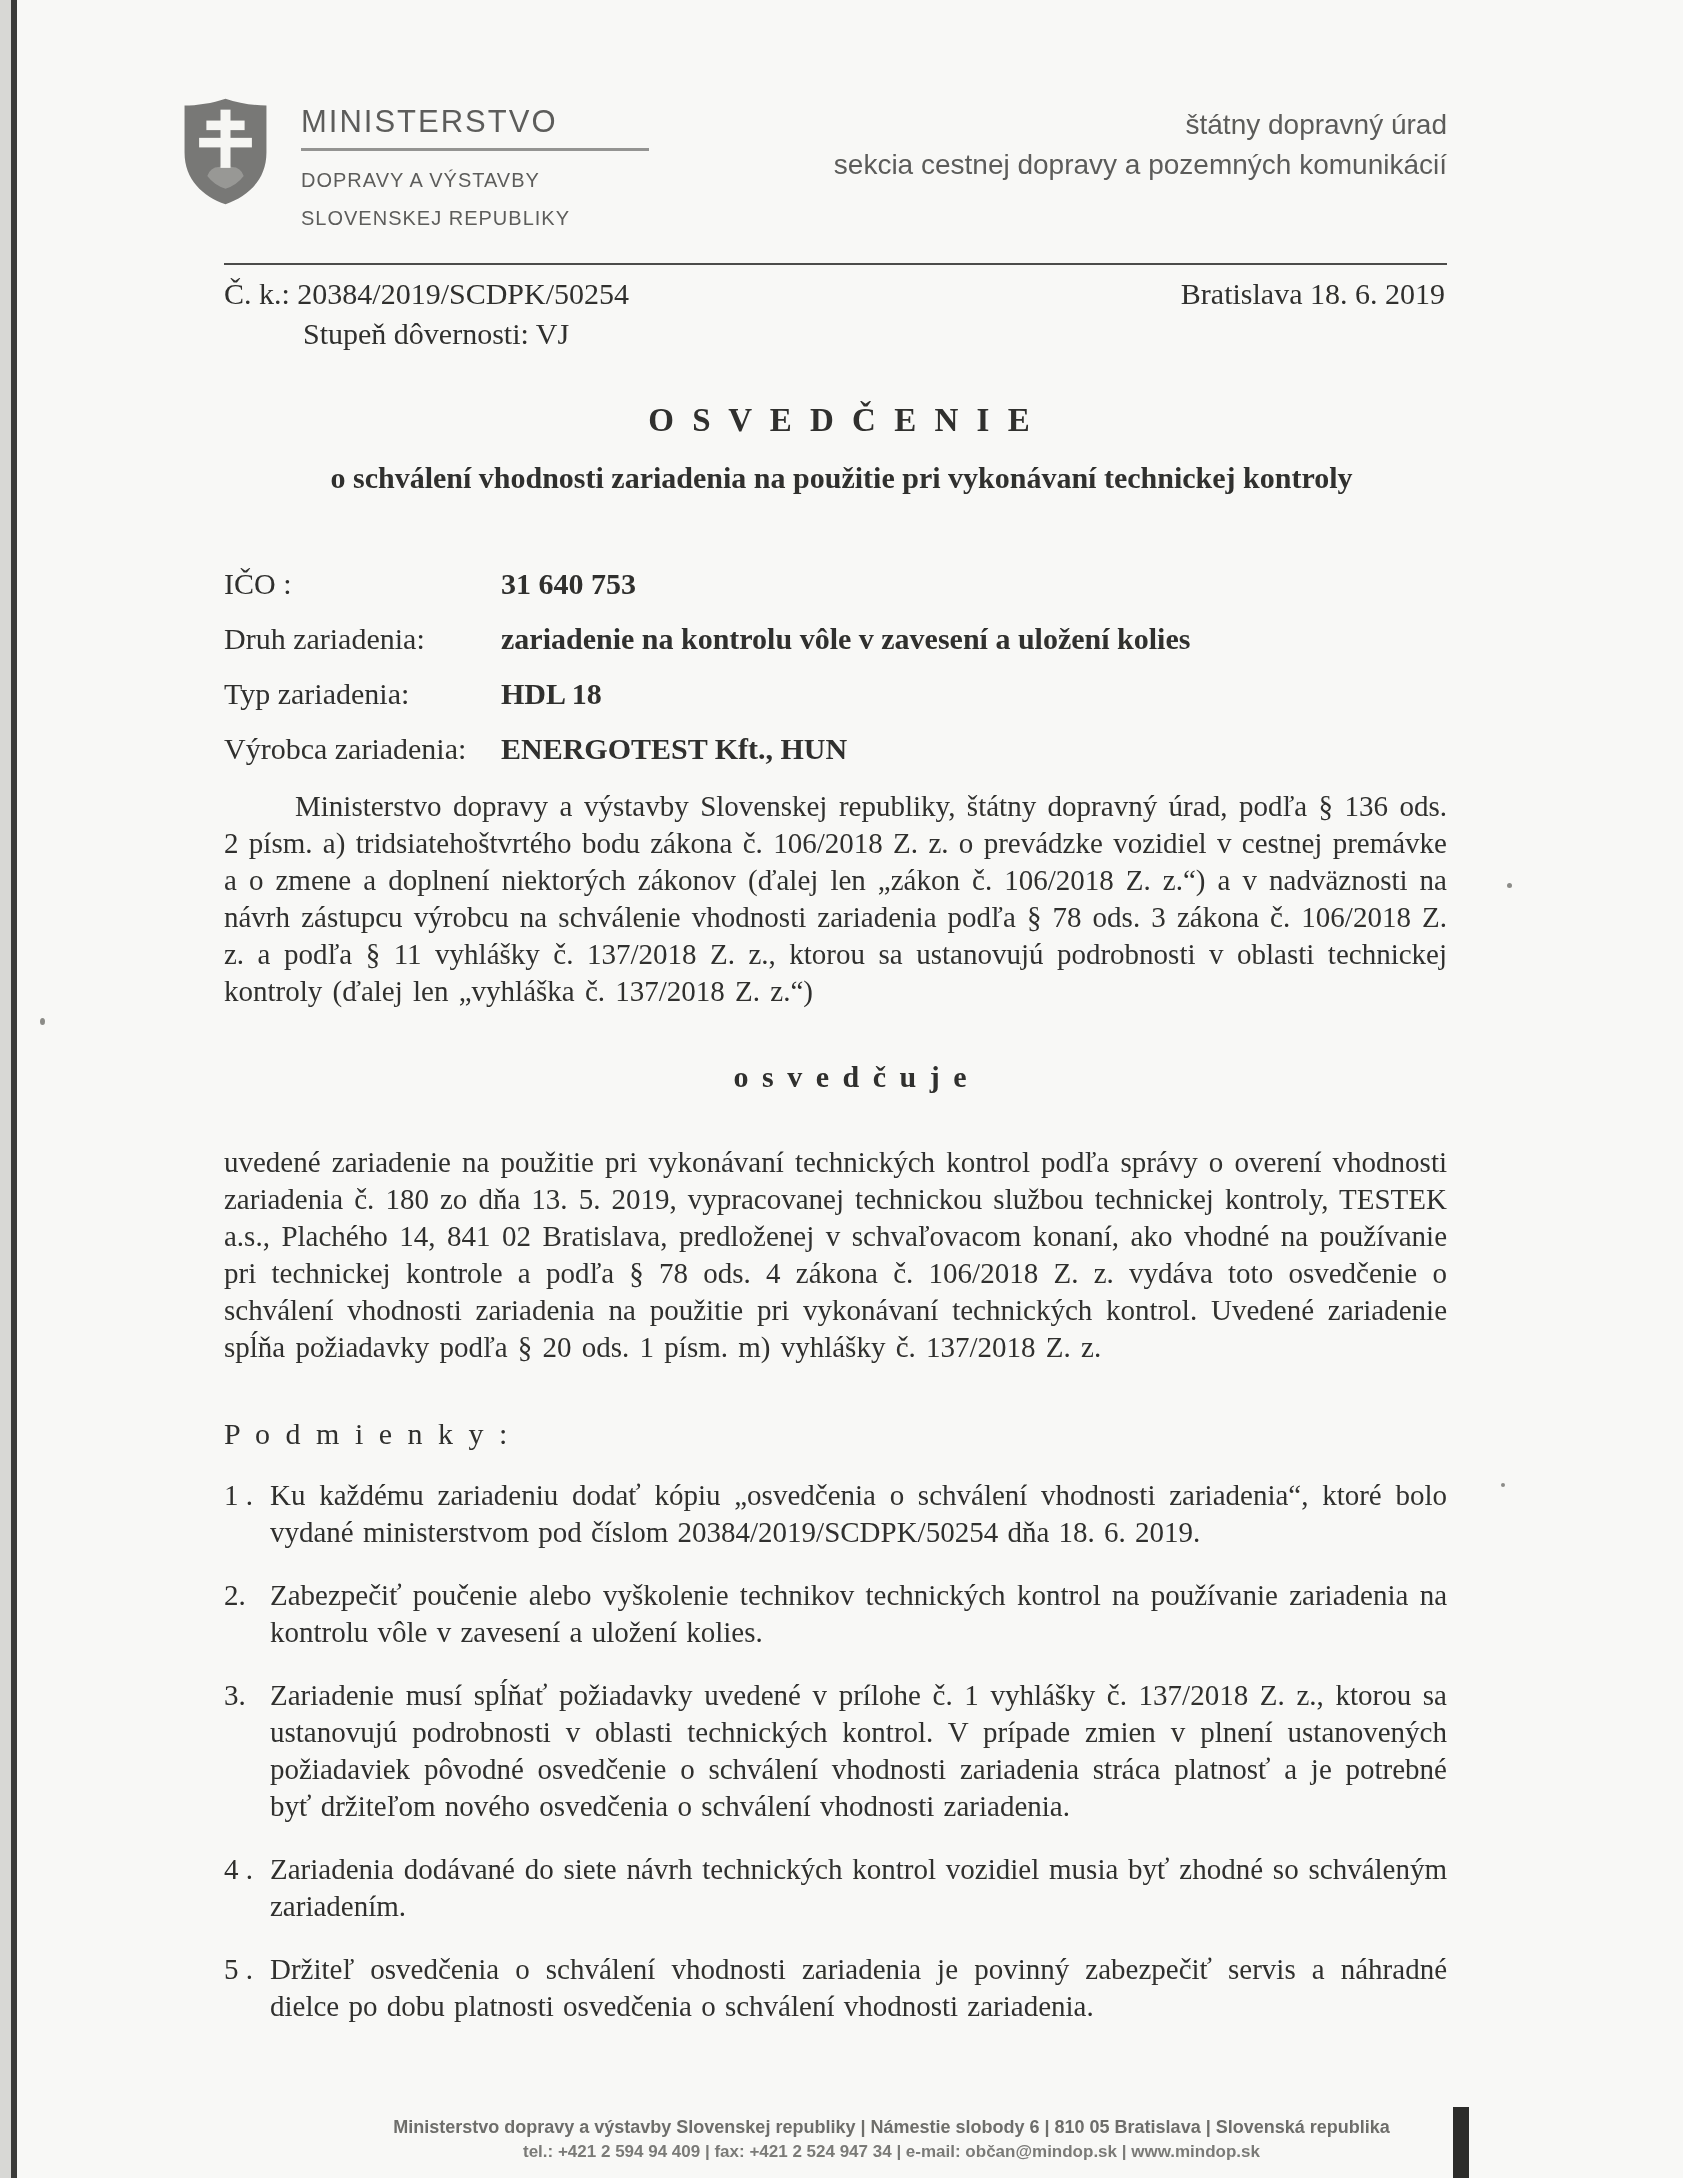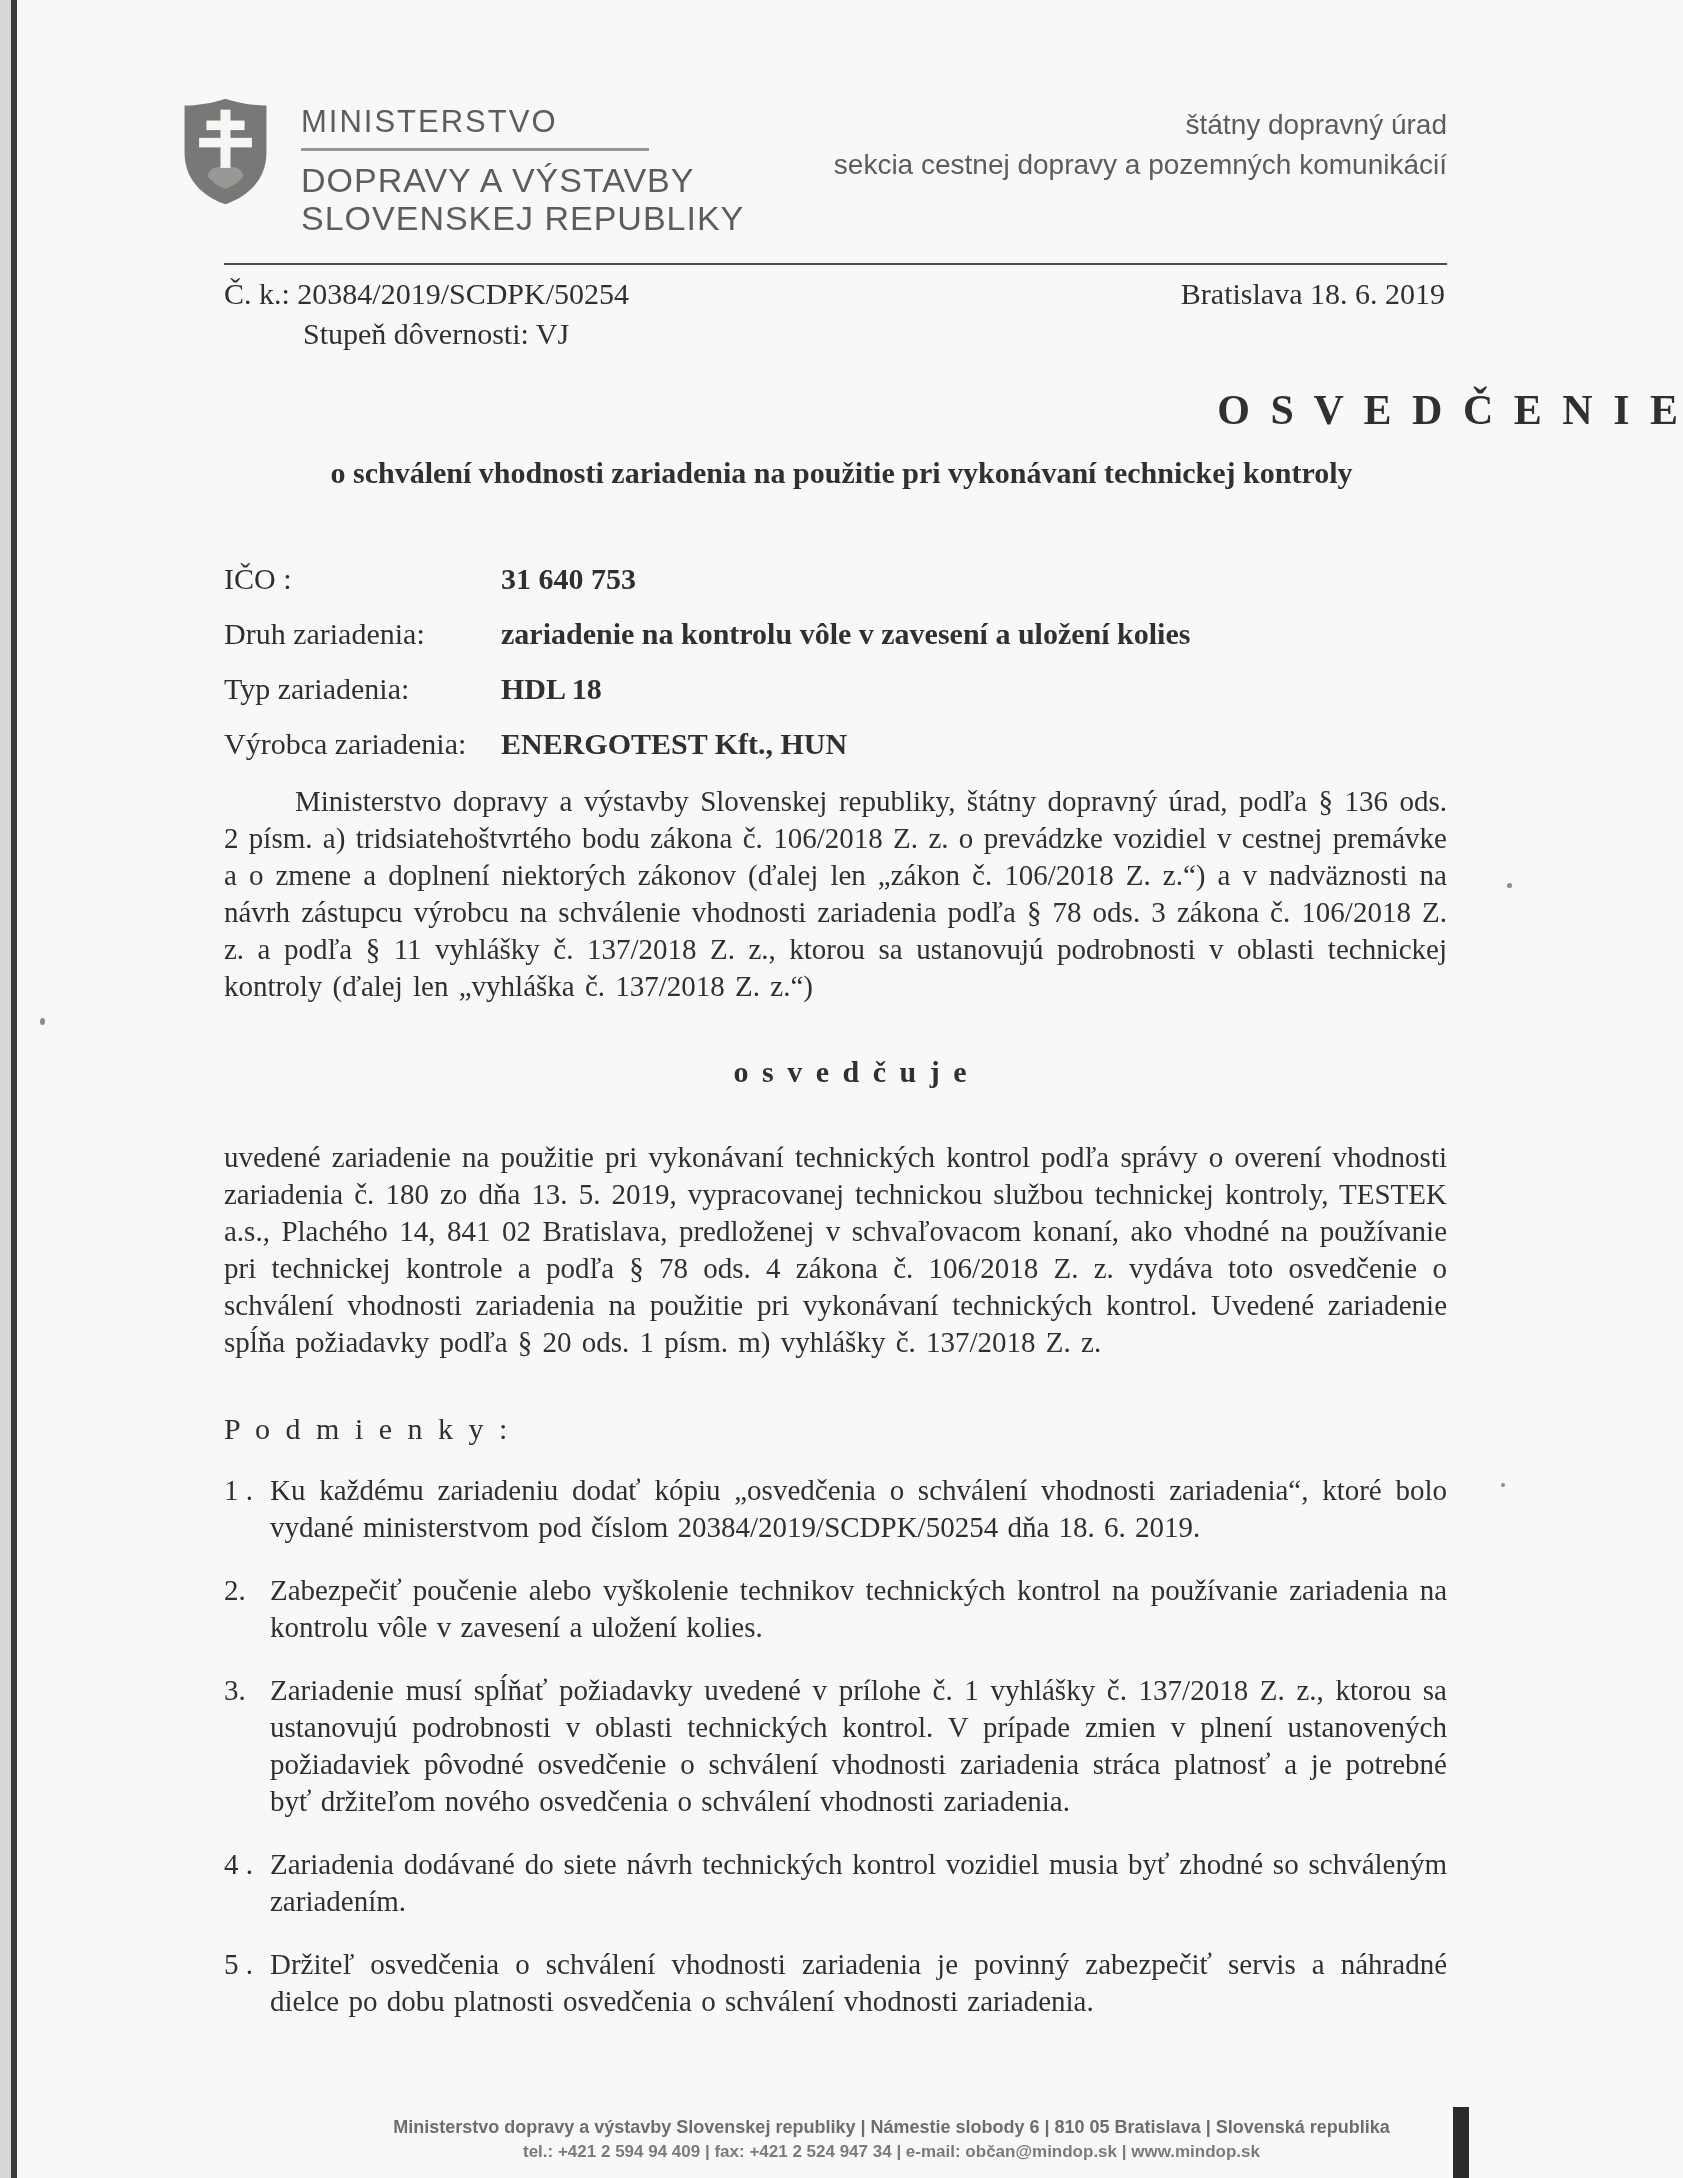--- a/index.html
+++ b/index.html
@@ -19,30 +19,30 @@
   .sp1{left:1507px;top:883px;width:5px;height:5px;}
   .sp2{left:1501px;top:1483px;width:4px;height:4px;}
   .sp3{left:40px;top:1018px;width:5px;height:7px;}
 
   
   .header{display:flex;align-items:flex-start;margin:91px 236px 0 180px;}
   .logo{width:91px;height:121px;flex:0 0 auto;}
   .ministry{margin-left:30px;font-family:"Liberation Sans",sans-serif;color:#5d5d5b;}
   .ministry .l1{font-size:31px;letter-spacing:2px;line-height:34px;padding-top:14px;}
   .ministry .rule{width:348px;height:3px;background:#949492;margin:9px 0 10px 0;}
-  .ministry .l2,.ministry .l3{font-size:34px;letter-spacing:1px;line-height:38px;}
+  .ministry .l2,.ministry .l3{font-size:20px;letter-spacing:1px;line-height:38px;}
   .hspacer{flex:1;}
   .section-hdr{font-family:"Liberation Sans",sans-serif;color:#5c5c5a;text-align:right;font-size:28px;line-height:40px;padding-top:14px;}
 
   .rule-main{margin:26px 236px 0 224px;border:0;border-top:2px solid #4c4c4a;}
 
   .refrow{display:flex;justify-content:space-between;margin:12px 238px 0 224px;font-size:30px;}
   .confid{margin:6px 238px 0 303px;font-size:30px;}
 
-  .title{margin-top:35px;text-align:right;font-weight:bold;font-size:42px;letter-spacing:5px;}
+  .title{margin-top:51px;text-align:center;font-weight:bold;font-size:33px;letter-spacing:5px;}
   .subtitle{margin:22px 224px 0 224px;text-align:center;font-weight:bold;font-size:30px;}
 
   .details{margin:73px 236px 0 224px;}
   .drow{display:flex;margin-bottom:23px;font-size:30px;line-height:32px;}
   .dlabel{flex:0 0 277px;}
   .dvalue{font-weight:bold;}
 
   .para{margin:0 236px 0 224px;font-size:29px;line-height:37px;text-align:justify;word-spacing:3px;}
   .p1{text-indent:71px;}
   .p2{margin-top:50px;}

